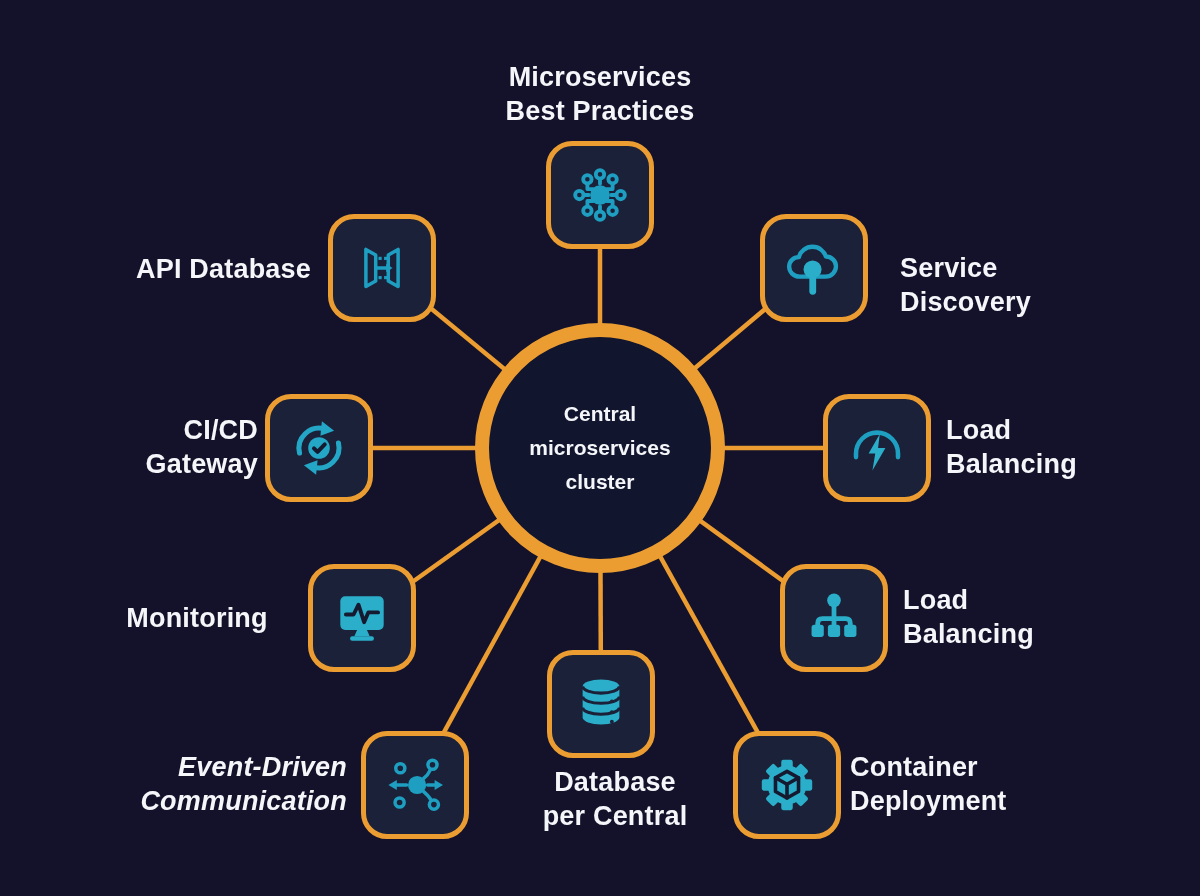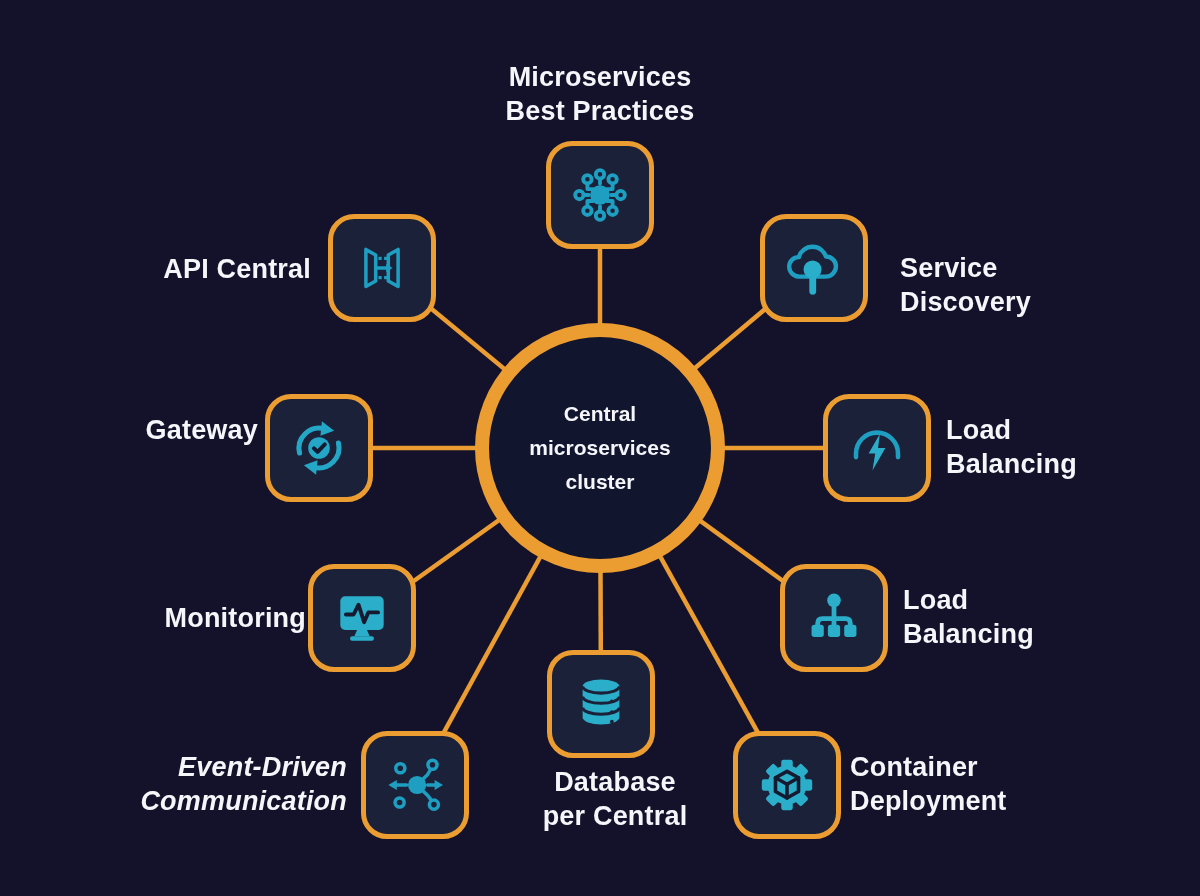--- a/index.html
+++ b/index.html
@@ -55,21 +55,21 @@
   .pos-box-ci  {left:265px;top:394px;}
   .pos-box-api {left:328px;top:214px;}
   
   .pos-lbl-bp  {left:400px;top:60px;width:400px;}
   .pos-lbl-sd  {left:888px;top:251px;margin-left:12px;}
   .pos-lbl-lbg {left:946px;top:413px;}
   .pos-lbl-lbt {left:903px;top:583px;}
   .pos-lbl-cd  {left:850px;top:750px;}
   .pos-lbl-db  {left:464px;top:765px;width:302px;}
   .pos-lbl-ed  {left:95px;top:750px;width:252px;font-style:italic;}
-  .pos-lbl-mon {left:104px;top:601px;width:202px;}
+  .pos-lbl-mon {left:96px;top:601px;width:202px;text-align:center;}
   .pos-lbl-ci  {left:107px;top:413px;width:151px;}
   .pos-lbl-api {left:90px;top:252px;width:221px;}
 </style>
 </head>
 <body>
 
 <div class="canvas">
 
   <svg class="connector-layer" width="1200" height="896" viewBox="0 0 1200 896">
     <line x1="600" y1="448" x2="600" y2="195"></line>
@@ -244,37 +244,38 @@
         <path d="M23 57 A28 28 0 0 1 58 23.5"></path>
         <path d="M77 43 A28 28 0 0 1 42 76.5"></path>
       </g>
       <polygon points="54,13 71,26 52,33" fill="#24a7c6"></polygon>
       <polygon points="46,87 29,74 48,67" fill="#24a7c6"></polygon>
       <circle cx="50" cy="50" r="15" fill="#24a7c6"></circle>
       <path d="M43 50.5 L48 55.5 L58 45" fill="none" stroke="#151a30" stroke-width="5.5" stroke-linecap="round" stroke-linejoin="round"></path>
     </svg>
   </div>
   <div class="node-label align-right pos-lbl-ci">
+    <span>CI/CD</span>
     <span>Gateway</span>
   </div>
 
   <div class="node-box pos-box-api">
     <svg viewBox="0 0 100 100" width="70" height="70">
       <g stroke="#1e9fc2" stroke-width="5" fill="none" stroke-linejoin="round">
         <path d="M41 31.5 L27 23.5 L27 76.5 L41 68.5 Z"></path>
         <path d="M59 31.5 L73 23.5 L73 76.5 L59 68.5 Z"></path>
       </g>
       <g fill="#1e9fc2">
         <rect x="45" y="34" width="4.5" height="4.5"></rect>
         <rect x="53" y="34" width="4.5" height="4.5"></rect>
         <rect x="45" y="61.5" width="4.5" height="4.5"></rect>
         <rect x="53" y="61.5" width="4.5" height="4.5"></rect>
         <polygon points="56,44 65,50 56,56"></polygon>
       </g>
       <line x1="42" y1="50" x2="57" y2="50" stroke="#1e9fc2" stroke-width="5" stroke-linecap="round"></line>
     </svg>
   </div>
   <div class="node-label align-right pos-lbl-api">
-    <span>API Central</span>
+    <span>API Database</span>
     <span></span>
   </div>
 
 </div>
 
 </body></html>

